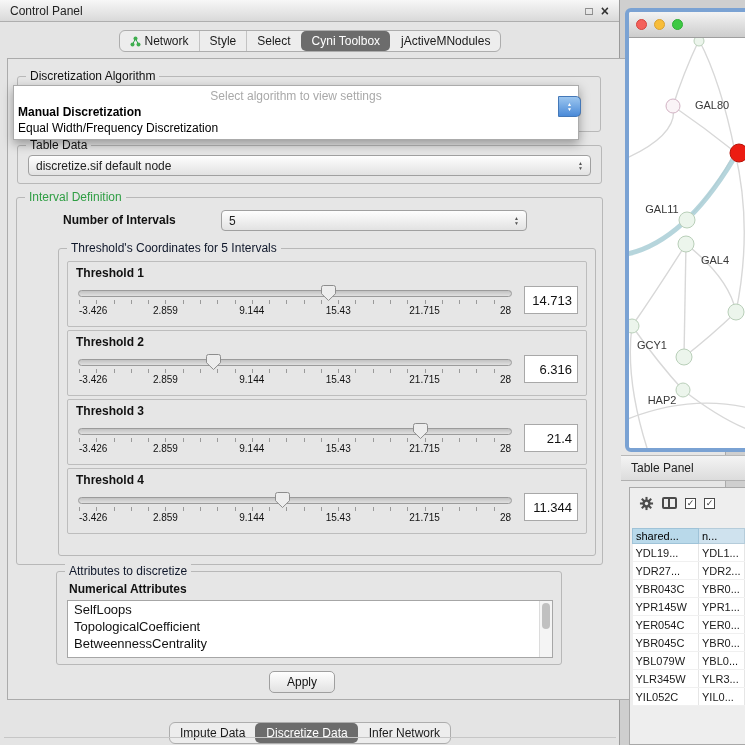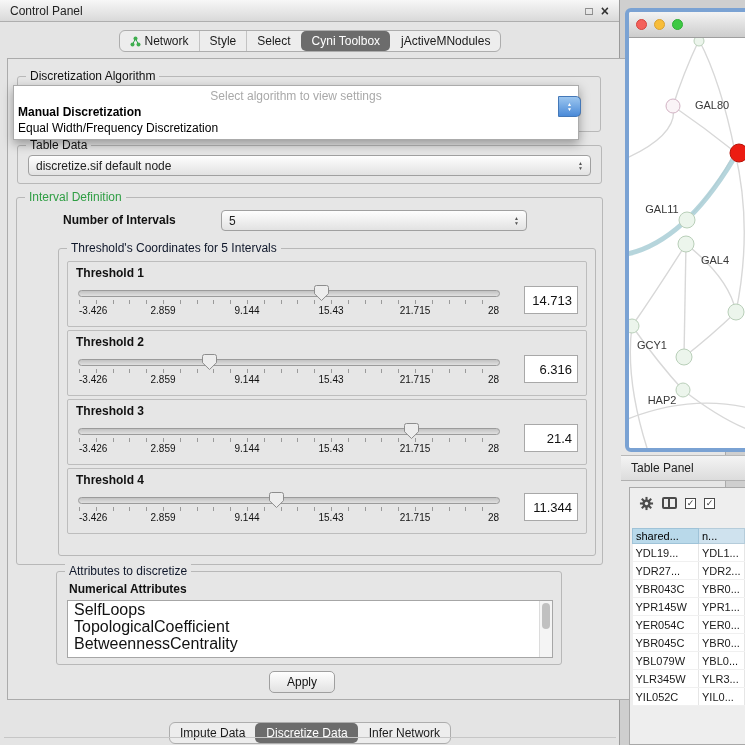--- a/index.html
+++ b/index.html
@@ -55,26 +55,26 @@
   #thresholds-container{padding-top:12px;}
   .tgroup{position:relative;margin:0 8px 3px 8px;height:66px;border:1px solid #bdbdbd;border-radius:2px;padding:4px 8px 0 8px;}
   .tlabel{font-size:12px;font-weight:bold;color:#111;line-height:14px;}
   .trow{display:flex;align-items:center;margin-top:3px;}
   .sliderwrap{flex:1;margin-right:10px;position:relative;}
   .track{position:relative;height:7px;border:1px solid #9b9b9b;border-radius:4px;background:linear-gradient(#c2c2c2,#e0e0e0);margin:7px 2px 0 2px;}
   .thumb{position:absolute;top:-6px;width:15px;height:16px;margin-left:-7px;}
   .ticks{height:4px;margin:3px 3px 0 3px;background:repeating-linear-gradient(90deg,#9a9a9a 0,#9a9a9a 1px,transparent 1px,transparent 4%);}
   .scale{position:relative;height:12px;margin:1px 3px 0 3px;font-size:10px;color:#111;}
   .scale span{position:absolute;top:0;white-space:nowrap;}
-  .valuebox{width:54px;height:28px;background:#fff;border:1px solid #a8a8a8;font-size:13px;display:flex;align-items:center;justify-content:flex-end;padding:0 5px;color:#111;margin-left:12px;}
+  .valuebox{width:54px;height:28px;background:#fff;border:1px solid #a8a8a8;font-size:13px;display:flex;align-items:center;justify-content:flex-end;padding:0 5px;color:#111;}
 
   .attrs-group{left:48px;top:512px;width:506px;height:94px;}
   .attrs-sub{position:absolute;left:12px;top:10px;font-weight:bold;color:#111;}
   .listbox{position:absolute;left:10px;top:28px;width:486px;height:58px;background:#fff;border:1px solid #a6a6a6;overflow:hidden;}
-  .attr-item{font-size:16px;line-height:17px;padding-left:6px;color:#111;white-space:nowrap;}
+  .attr-item{font-size:13px;line-height:17px;padding-left:6px;color:#111;white-space:nowrap;}
   .vscroll{position:absolute;right:0;top:0;bottom:0;width:13px;background:#f4f4f4;border-left:1px solid #dcdcdc;}
   .vthumb{position:absolute;left:2px;top:2px;width:8px;height:26px;background:#c0c0c0;border-radius:4px;}
 
   .apply{position:absolute;left:261px;top:612px;width:66px;height:22px;border:1px solid #9f9f9f;border-radius:5px;background:linear-gradient(#fefefe,#e2e2e2);font-size:12px;font-family:inherit;color:#111;}
 
   
   .network-window{position:absolute;left:625px;top:8px;width:130px;height:444px;border:4px solid #7aa2d3;border-radius:6px;background:#fff;overflow:hidden;}
   .mac-titlebar{height:26px;background:linear-gradient(#f3f3f3,#cdcdcd);border-bottom:1px solid #9f9f9f;display:flex;align-items:center;padding-left:7px;gap:7px;}
   .light{width:11px;height:11px;border-radius:50%;}
   .light.red{background:#f4615b;border:1px solid #d4453f;}

